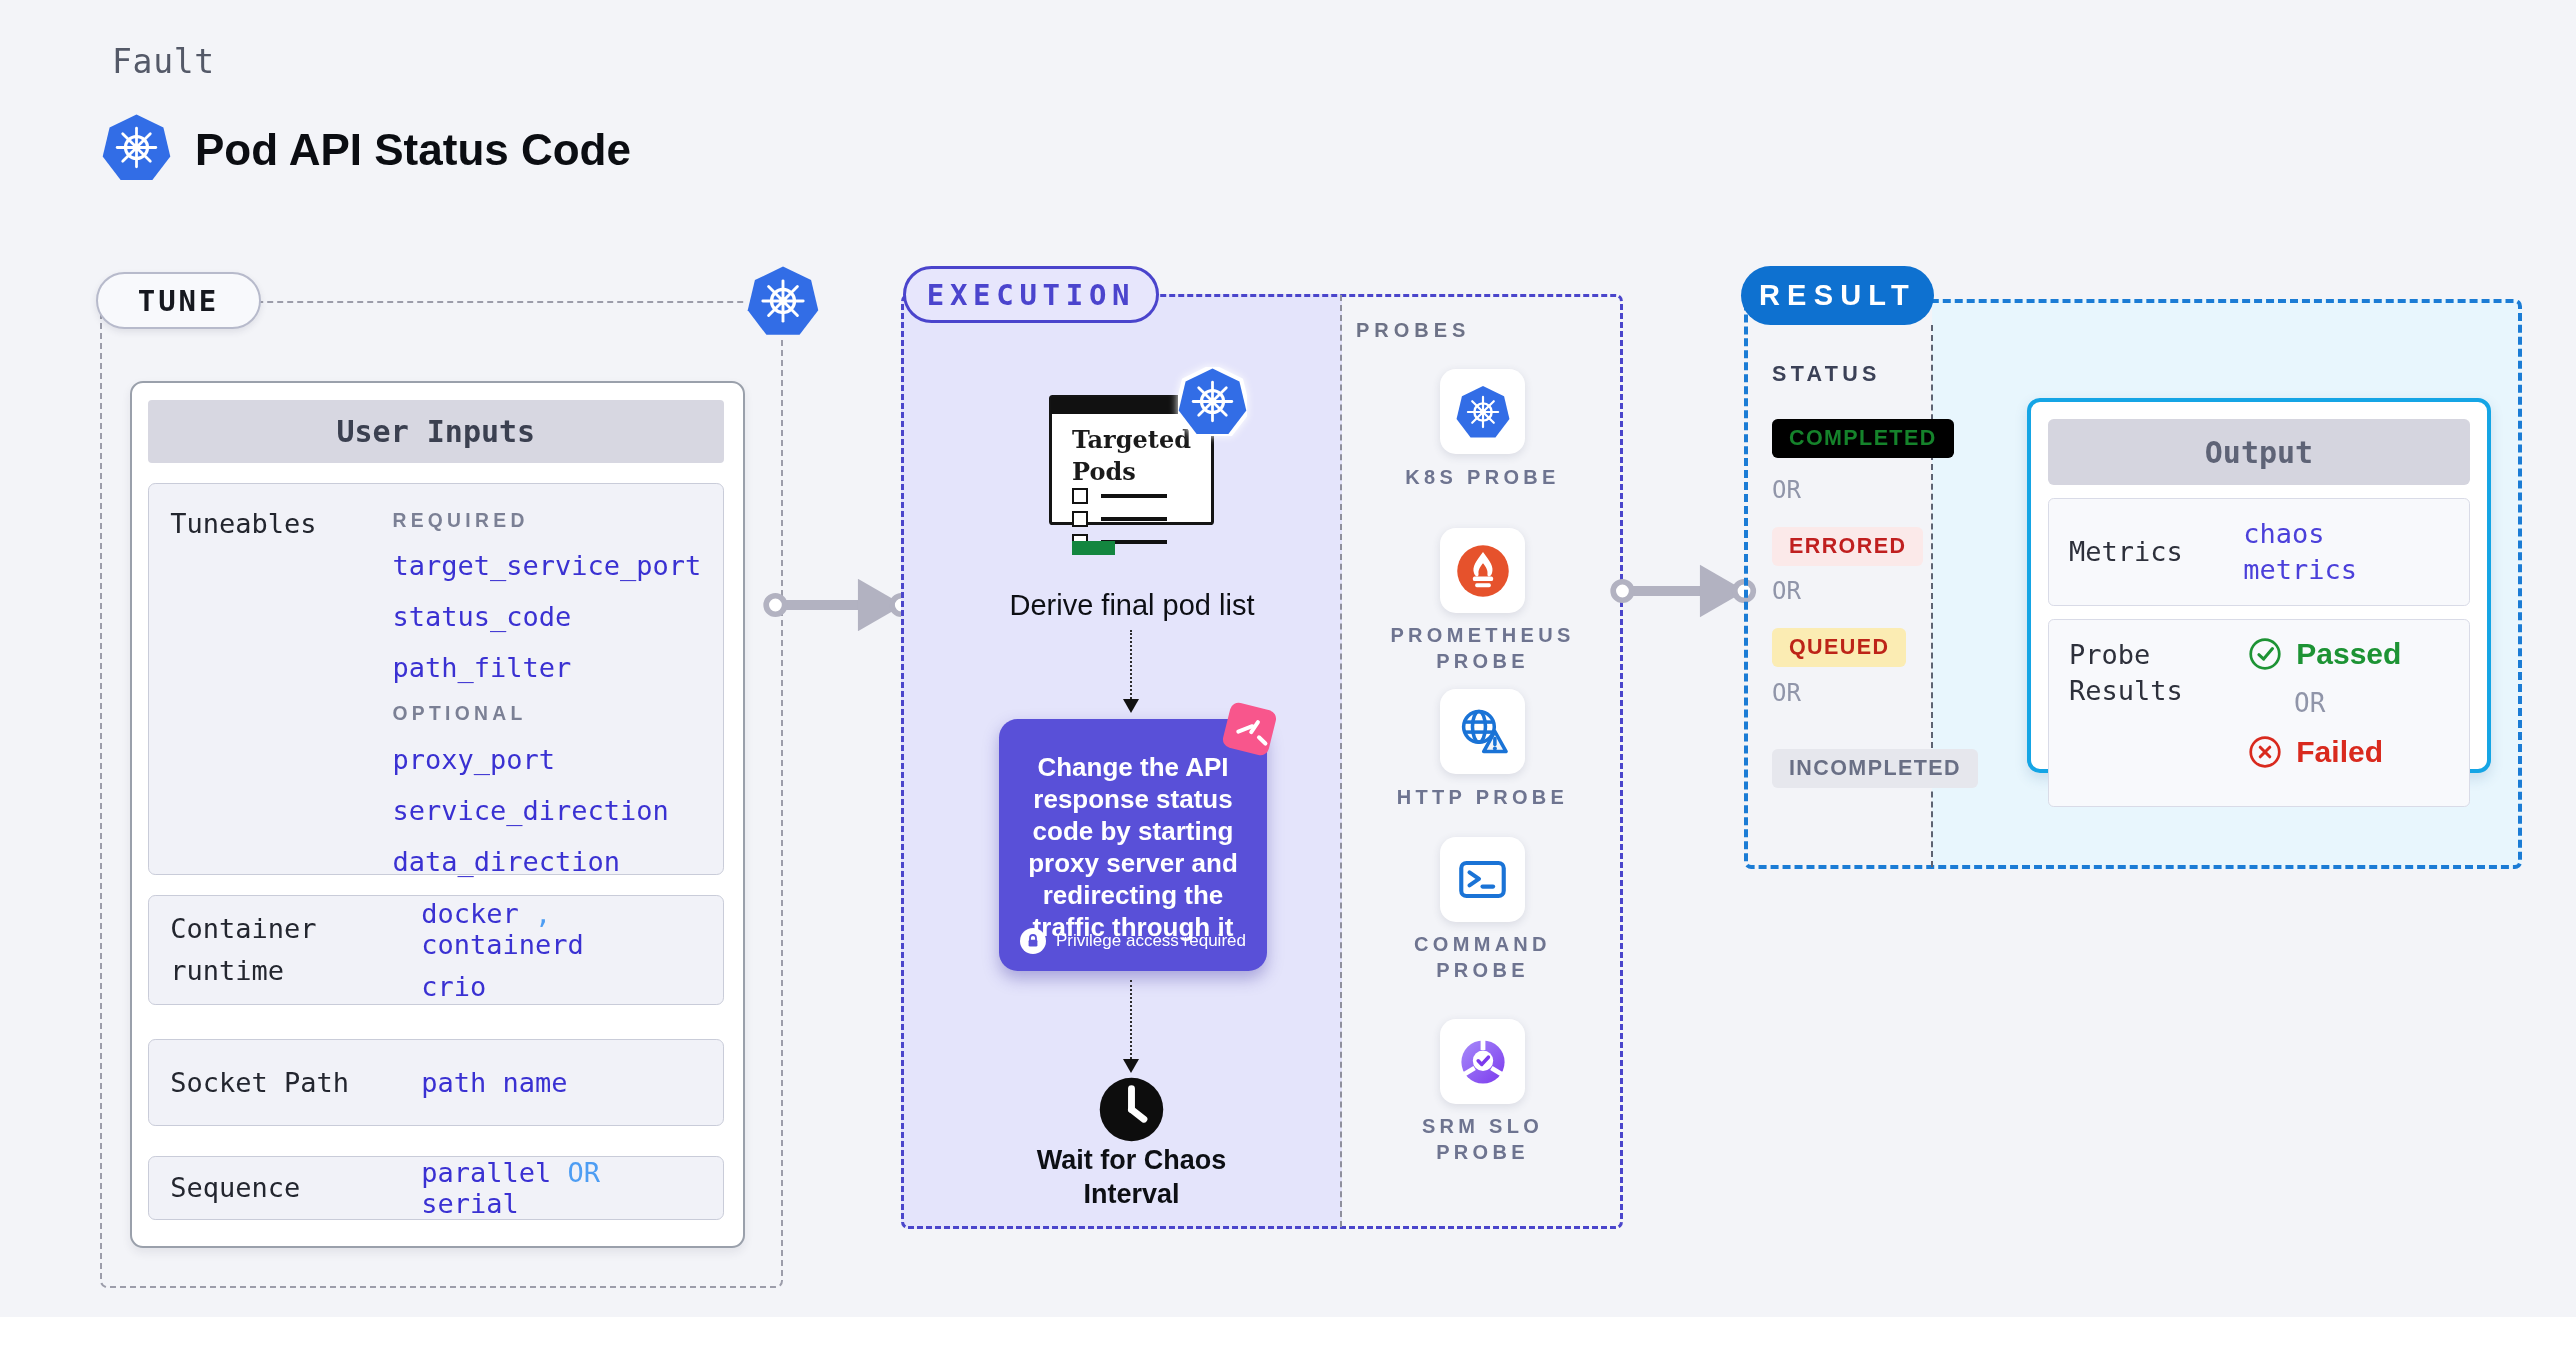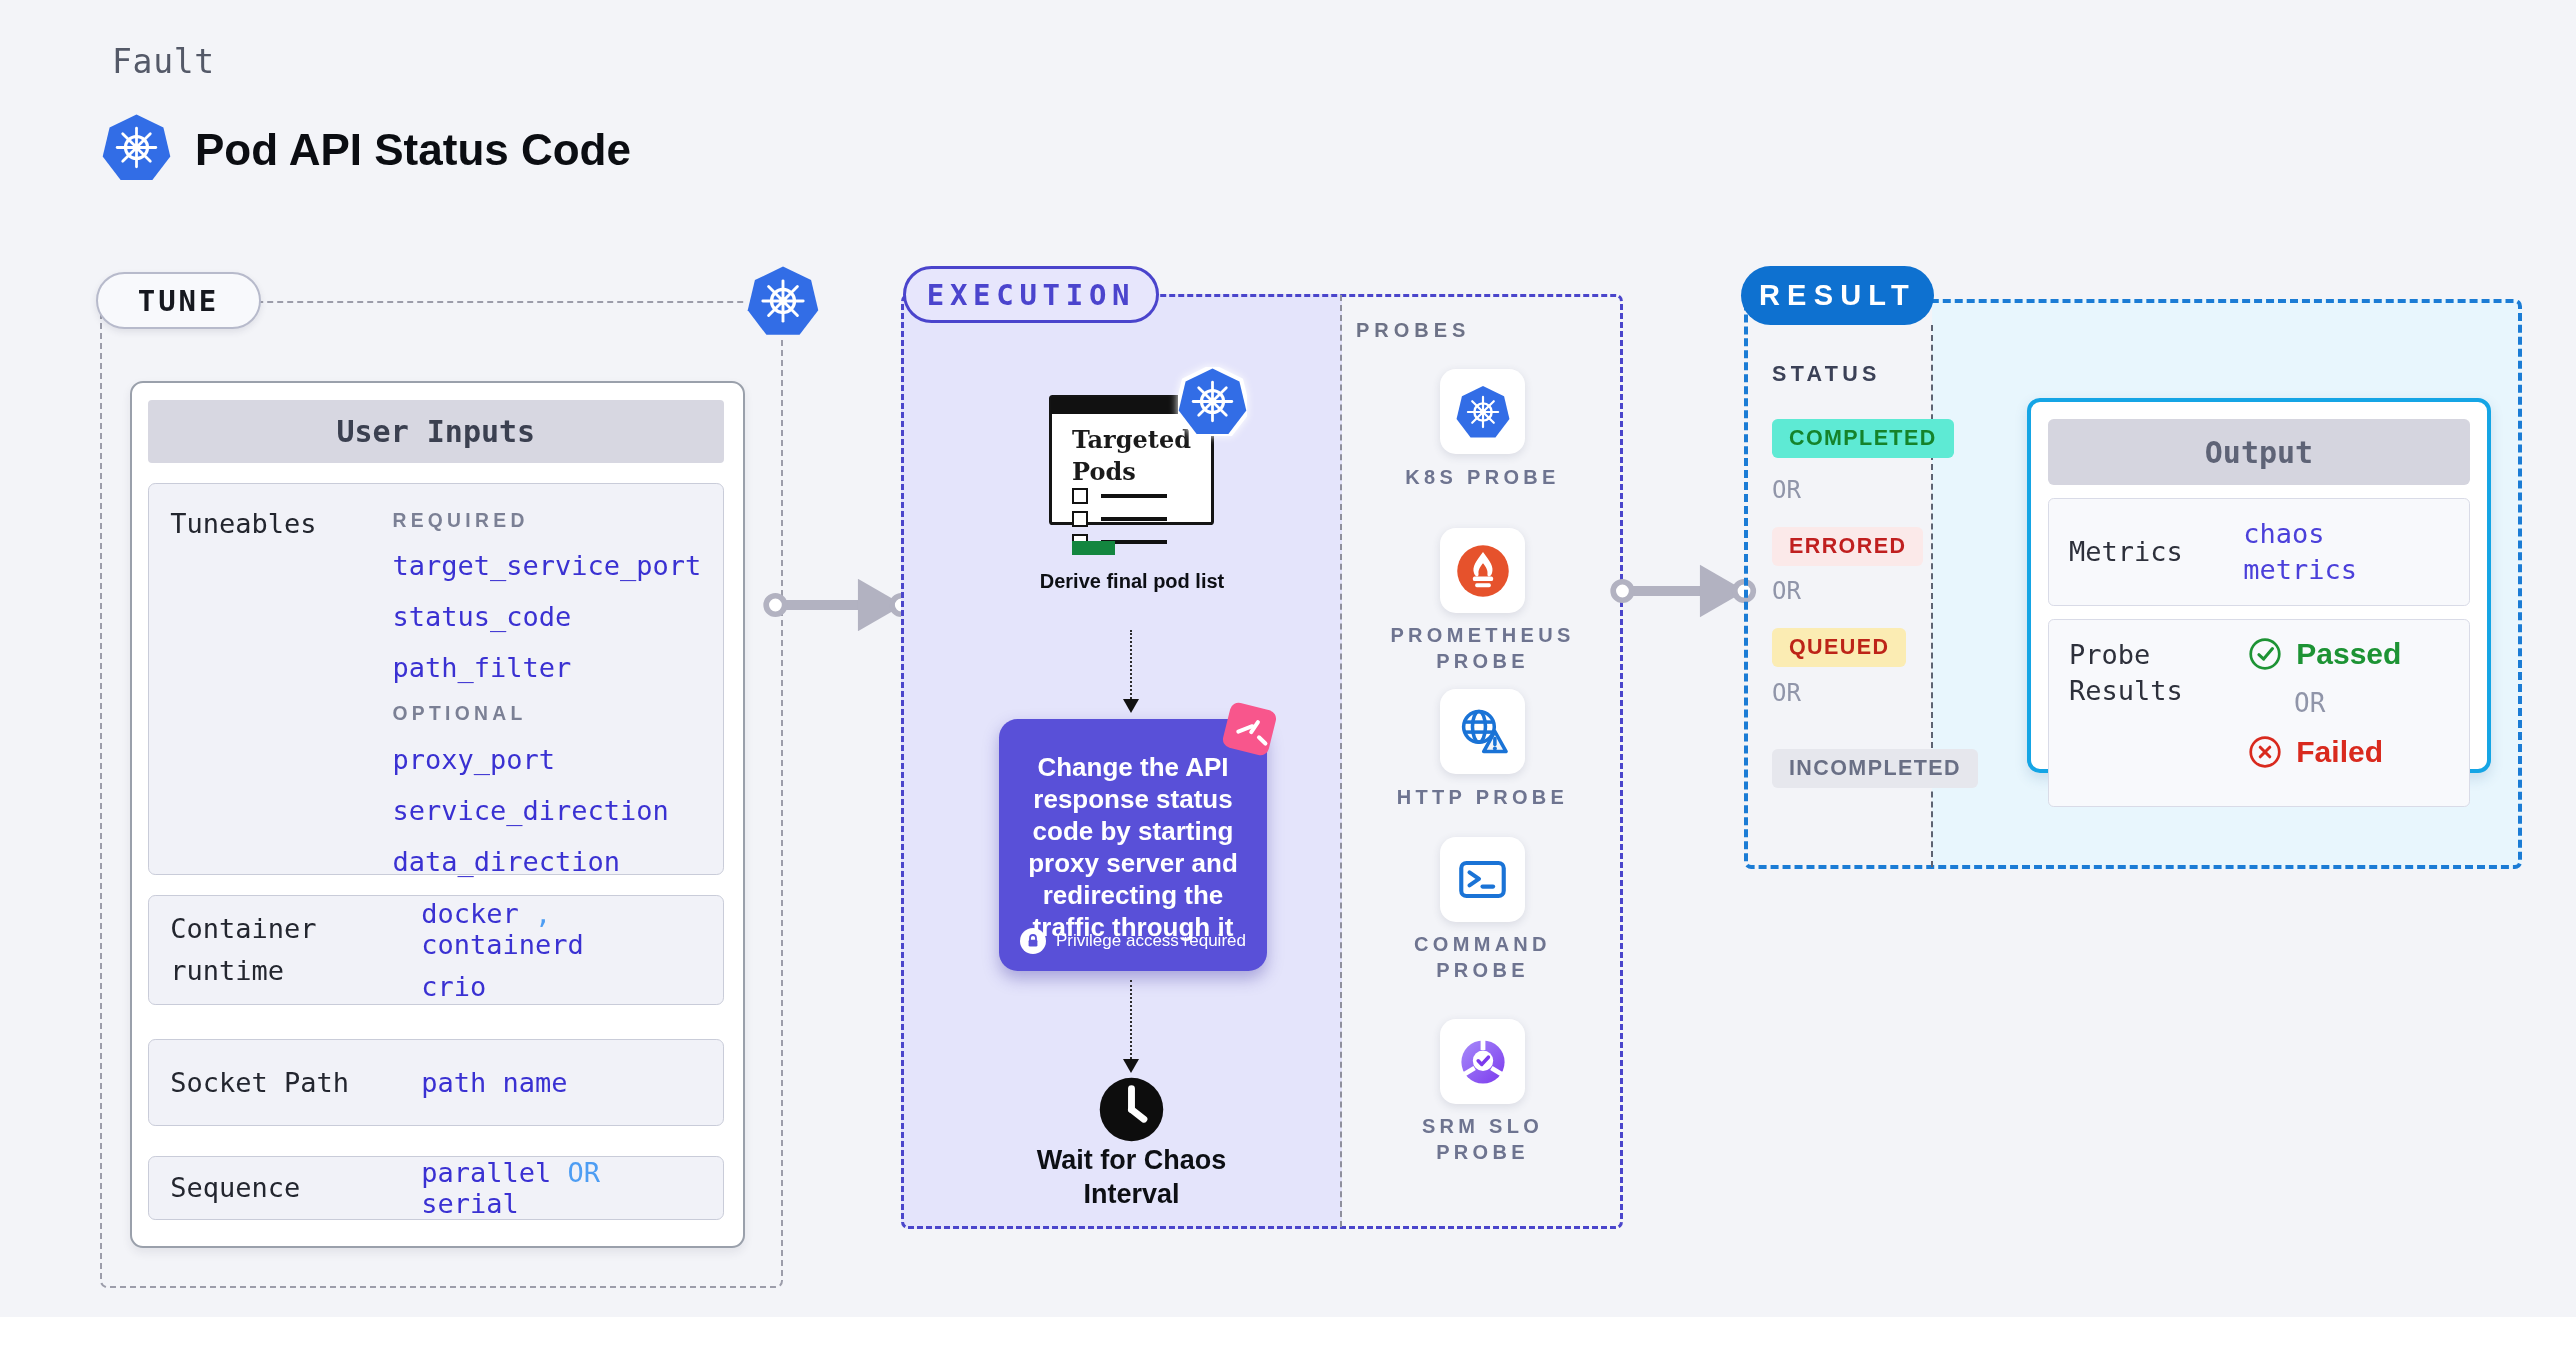--- a/index.html
+++ b/index.html
@@ -53,21 +53,21 @@
   .pods-card   { left:1049px; top:395px; width:165px; height:130px; background:#ffffff; border:3.6px solid #141414; border-radius:3.6px; }
   .pods-topbar { left:-0.7px; top:-0.7px; width:159px; height:17px; background:#111111; }
   .pods-title  { left:20px; top:26px; width:123px; font-family:"DejaVu Serif", serif; font-weight:bold;
                  font-size:24px; line-height:31.5px; color:#1a1a1a; }
   .pods-row    { left:20px; display:flex; align-items:center; }
   .pods-check  { width:15.8px; height:15.8px; border:2.9px solid #111; background:#fff; }
   .pods-line   { width:66px; height:3.6px; background:#111; margin-left:13px; }
   .pods-bar    { left:20px; top:143px; width:43px; height:14.3px; background:#13863f; }
   .pods-k8s    { left:1178px; top:367px; width:69px; height:69px; filter:drop-shadow(0 0 4.3px #ffffff); }
 
-  .derive-text { left:967px; top:570px; width:330px; text-align:center; font-size:20px; font-weight:bold; color:#0d0f14; white-space:nowrap; }
+  .derive-text { left:967px; top:589px; width:330px; text-align:center; font-size:29px; font-weight:normal; color:#0d0f14; white-space:nowrap; }
 
   .dot-connector { width:0; border-left:2.9px dotted #2c2c2c; }
   .dot-head      { width:0; height:0; border-left:8.6px solid transparent; border-right:8.6px solid transparent; border-top:14.3px solid #111; }
 
   .action-card { left:999px; top:719px; width:268px; height:252px; background:#5950d8; border-radius:18.6px;
                  box-shadow:0 7.2px 15.8px rgba(60,50,160,.35); }
   .action-text { padding:31.5px 20px 0; text-align:center; color:#ffffff; font-size:26px; font-weight:bold; line-height:32px; }
   .privilege   { position:absolute; bottom:17px; left:0; width:100%; display:flex; align-items:center; justify-content:center; gap:10px; }
   .priv-circle { width:26px; height:26px; background:#ffffff; border-radius:50%; display:flex; align-items:center; justify-content:center; }
   .priv-text   { color:#ffffff; font-size:17px; }
@@ -86,21 +86,21 @@
 
   
   .result-fill   { left:1932px; top:299px; width:590px; height:570px; background:#e8f6fd; border-radius:0 7.2px 7.2px 0; }
   .result-box    { left:1744px; top:299px; width:778px; height:570px; border:4.3px dashed #1b7cd5; border-radius:7.2px; }
   .result-divider{ left:1931px; top:325px; height:542px; width:0; border-left:2.1px dashed #5d6372; }
   .result-pill   { left:1741px; top:266px; width:193px; height:59px; background:#0e71d0; color:#ffffff;
                    font-size:29px; font-weight:bold; letter-spacing:7.2px; }
   .status-label  { left:1772px; top:362px; font-size:21.5px; font-weight:bold; letter-spacing:4.3px; color:#3b4157; }
   .status-badge  { left:1772px; display:inline-block; padding:7.2px 17px; border-radius:5.7px;
                    font-size:21.5px; font-weight:bold; letter-spacing:1.4px; white-space:nowrap; }
-  .b-completed   { background:#5eead4; color:#15832b; }
+  .b-completed   { background:#000000; color:#15832b; }
   .b-errored     { background:#fbe9e9; color:#c01f1f; }
   .b-queued      { background:#fbecb3; color:#bd2418; }
   .b-incompleted { background:#e6e7ed; color:#696f85;margin-top:22px; }
   .status-or     { left:1772px; font-family:"DejaVu Sans Mono", monospace; font-size:24px; color:#9095a9; }
 
   .output-card { left:2027px; top:398px; width:464px; height:375px; background:#ffffff; border:4.3px solid #15a5e5;
                  border-radius:13px; box-shadow:0 5.7px 13px rgba(30,90,140,.15); }
   .output-head { margin:17px 17px 0; height:66px; background:#d5d5df; border-radius:5.7px;
                  display:flex; align-items:center; justify-content:center;
                  font-family:"DejaVu Sans Mono", monospace; font-size:30px; font-weight:600; color:#5e6376; }

